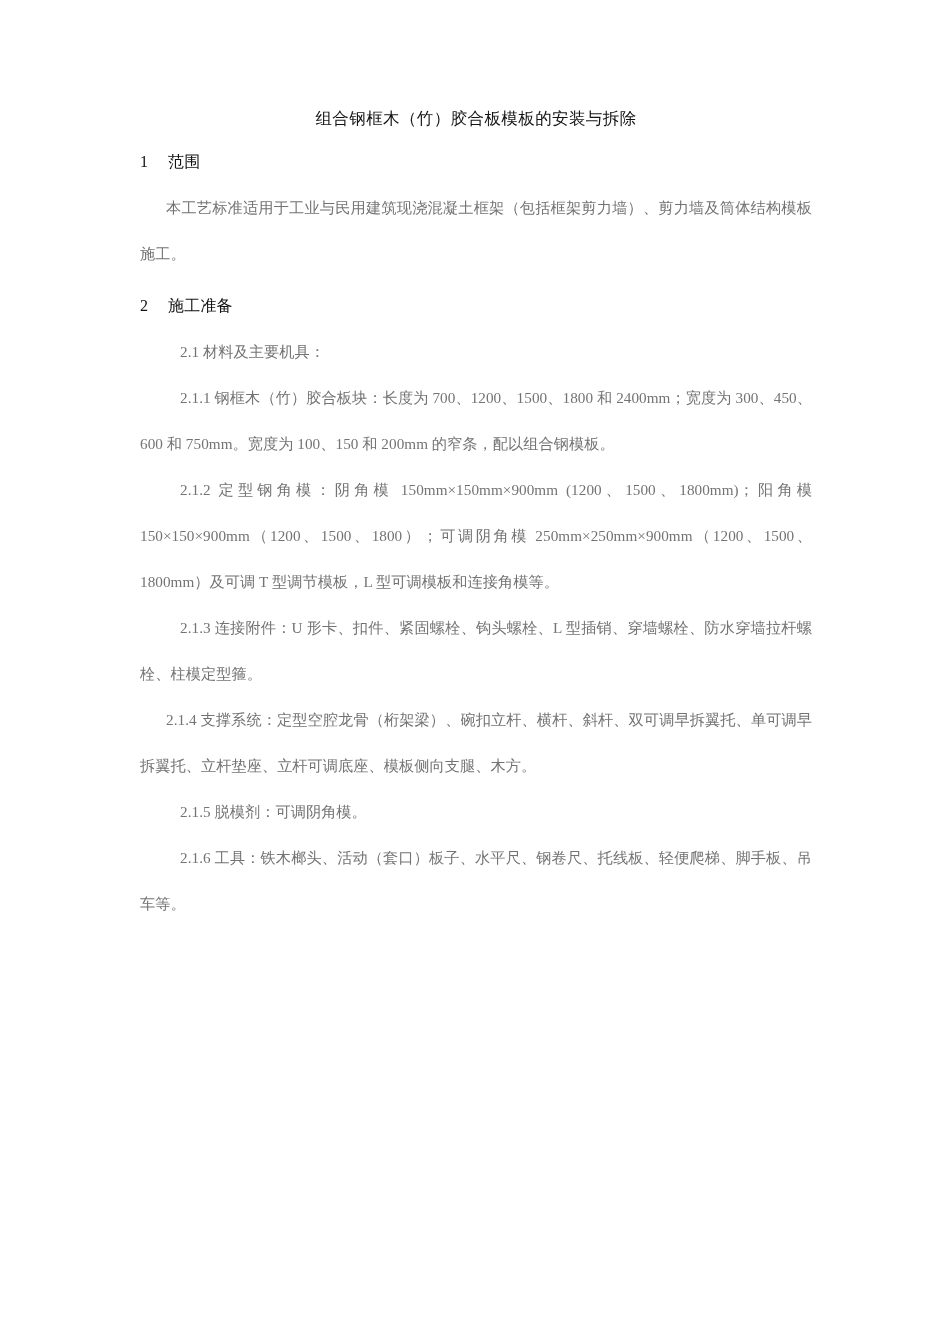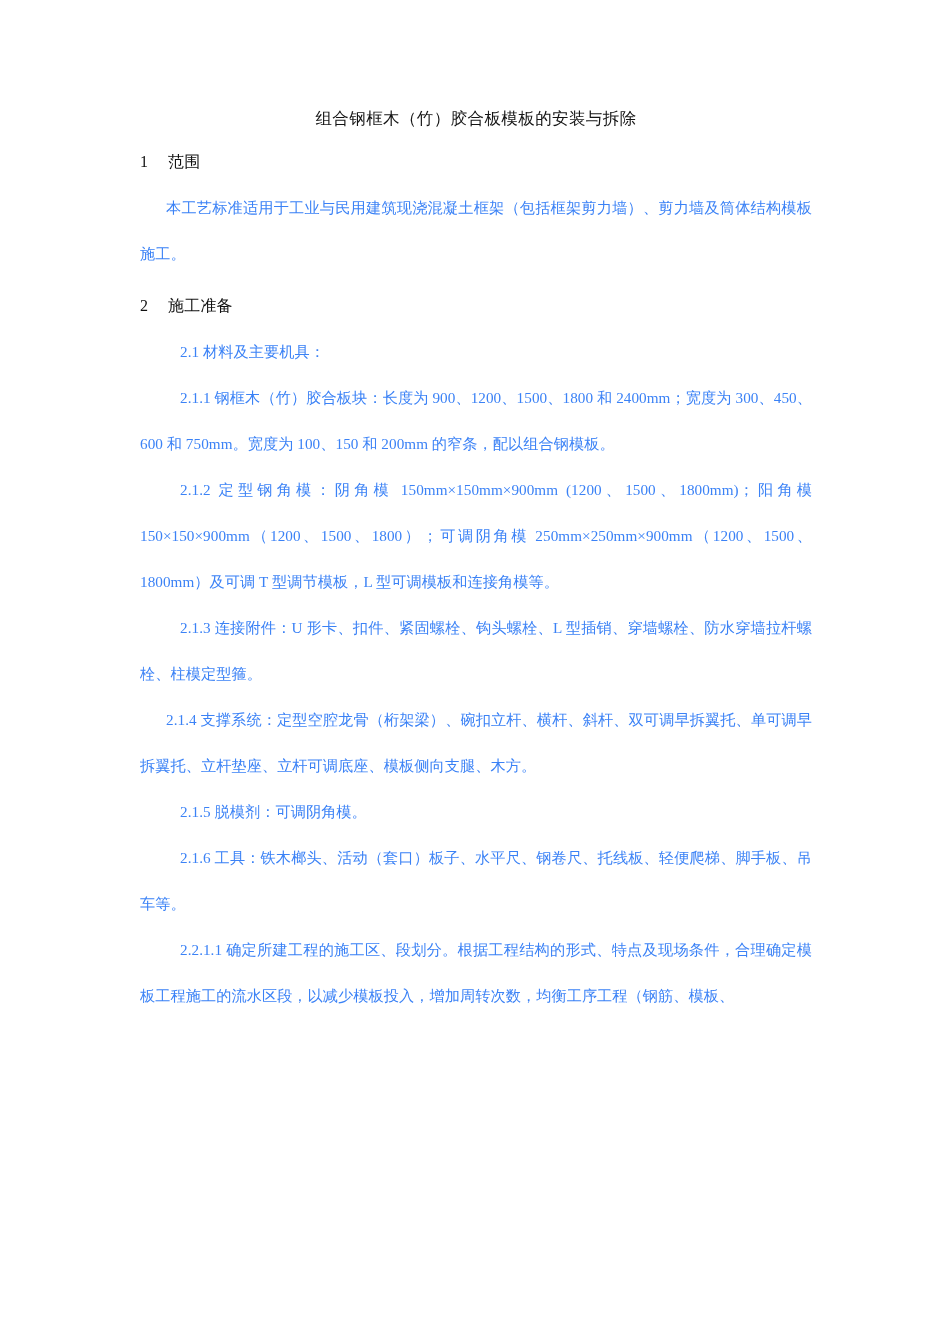--- a/index.html
+++ b/index.html
@@ -56,21 +56,21 @@
   }
 
   
   .para {
     font-size: 15.2px;
     line-height: 46px;
     margin: 0;
     text-align: justify;
     text-justify: inter-ideograph;
     text-align-last: left;
-    color: #3b82f6;
+    color: #737373;
     letter-spacing: 0.05px;
   }
   .para.indent1 { text-indent: 26px; }
   .para.indent2 { text-indent: 40px; }
 
   .spacer-sm { height: 8px; }
   .spacer-md { height: 14px; }
 </style>
 </head>
 <body>
@@ -91,30 +91,29 @@
     <div class="spacer-md"></div>
 
     <div class="h1">
       <span class="num">2</span><span>施工准备</span>
     </div>
 
     <div class="spacer-sm"></div>
 
     <p class="para indent2">2.1 材料及主要机具：</p>
 
-    <p class="para indent2">2.1.1 钢框木（竹）胶合板块：长度为 900、1200、1500、1800 和 2400mm；宽度为 300、450、600 和 750mm。宽度为 100、150 和 200mm 的窄条，配以组合钢模板。</p>
+    <p class="para indent2">2.1.1 钢框木（竹）胶合板块：长度为 700、1200、1500、1800 和 2400mm；宽度为 300、450、600 和 750mm。宽度为 100、150 和 200mm 的窄条，配以组合钢模板。</p>
 
     <p class="para indent2">2.1.2  定型钢角模：阴角模 150mm×150mm×900mm (1200、1500、1800mm)；阳角模 150×150×900mm（1200、1500、1800）；可调阴角模 250mm×250mm×900mm（1200、1500、1800mm）及可调 T 型调节模板，L 型可调模板和连接角模等。</p>
 
     <p class="para indent2">2.1.3  连接附件：U 形卡、扣件、紧固螺栓、钩头螺栓、L 型插销、穿墙螺栓、防水穿墙拉杆螺栓、柱模定型箍。</p>
 
     <p class="para indent1">2.1.4 支撑系统：定型空腔龙骨（桁架梁）、碗扣立杆、横杆、斜杆、双可调早拆翼托、单可调早拆翼托、立杆垫座、立杆可调底座、模板侧向支腿、木方。</p>
 
     <p class="para indent2">2.1.5  脱模剂：可调阴角模。</p>
 
     <p class="para indent2">2.1.6  工具：铁木榔头、活动（套口）板子、水平尺、钢卷尺、托线板、轻便爬梯、脚手板、吊车等。</p>
 
 
 
-    <p class="para indent2">2.2.1.1 确定所建工程的施工区、段划分。根据工程结构的形式、特点及现场条件，合理确定模板工程施工的流水区段，以减少模板投入，增加周转次数，均衡工序工程（钢筋、模板、</p>
 
   </div>
 </div>
 
 </body></html>

